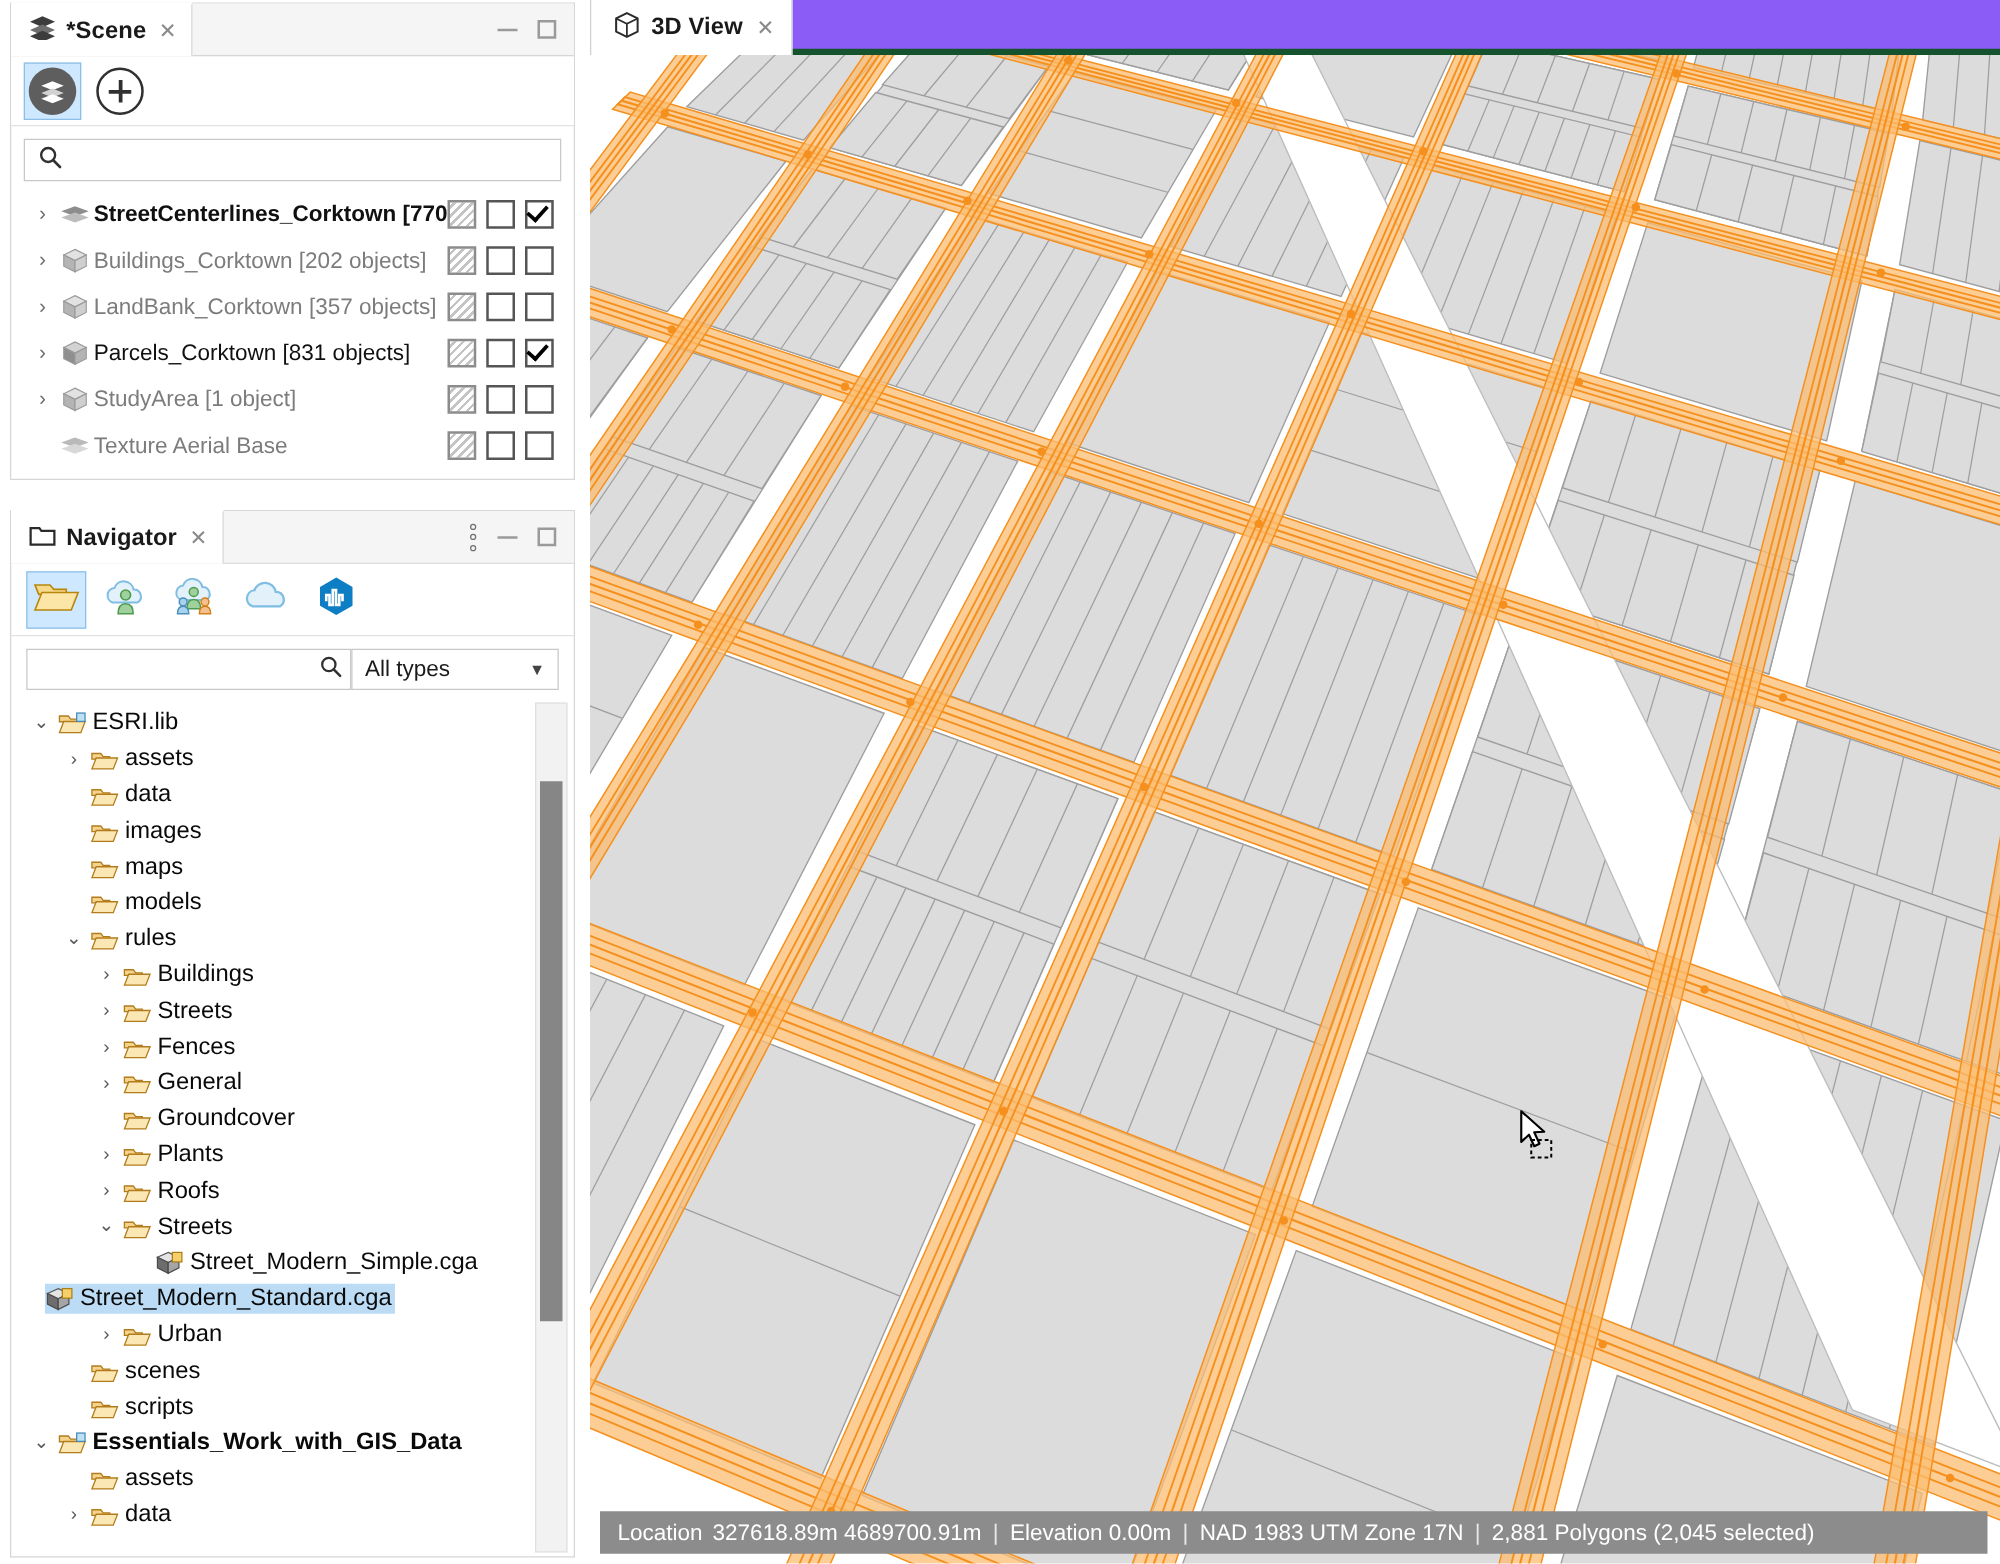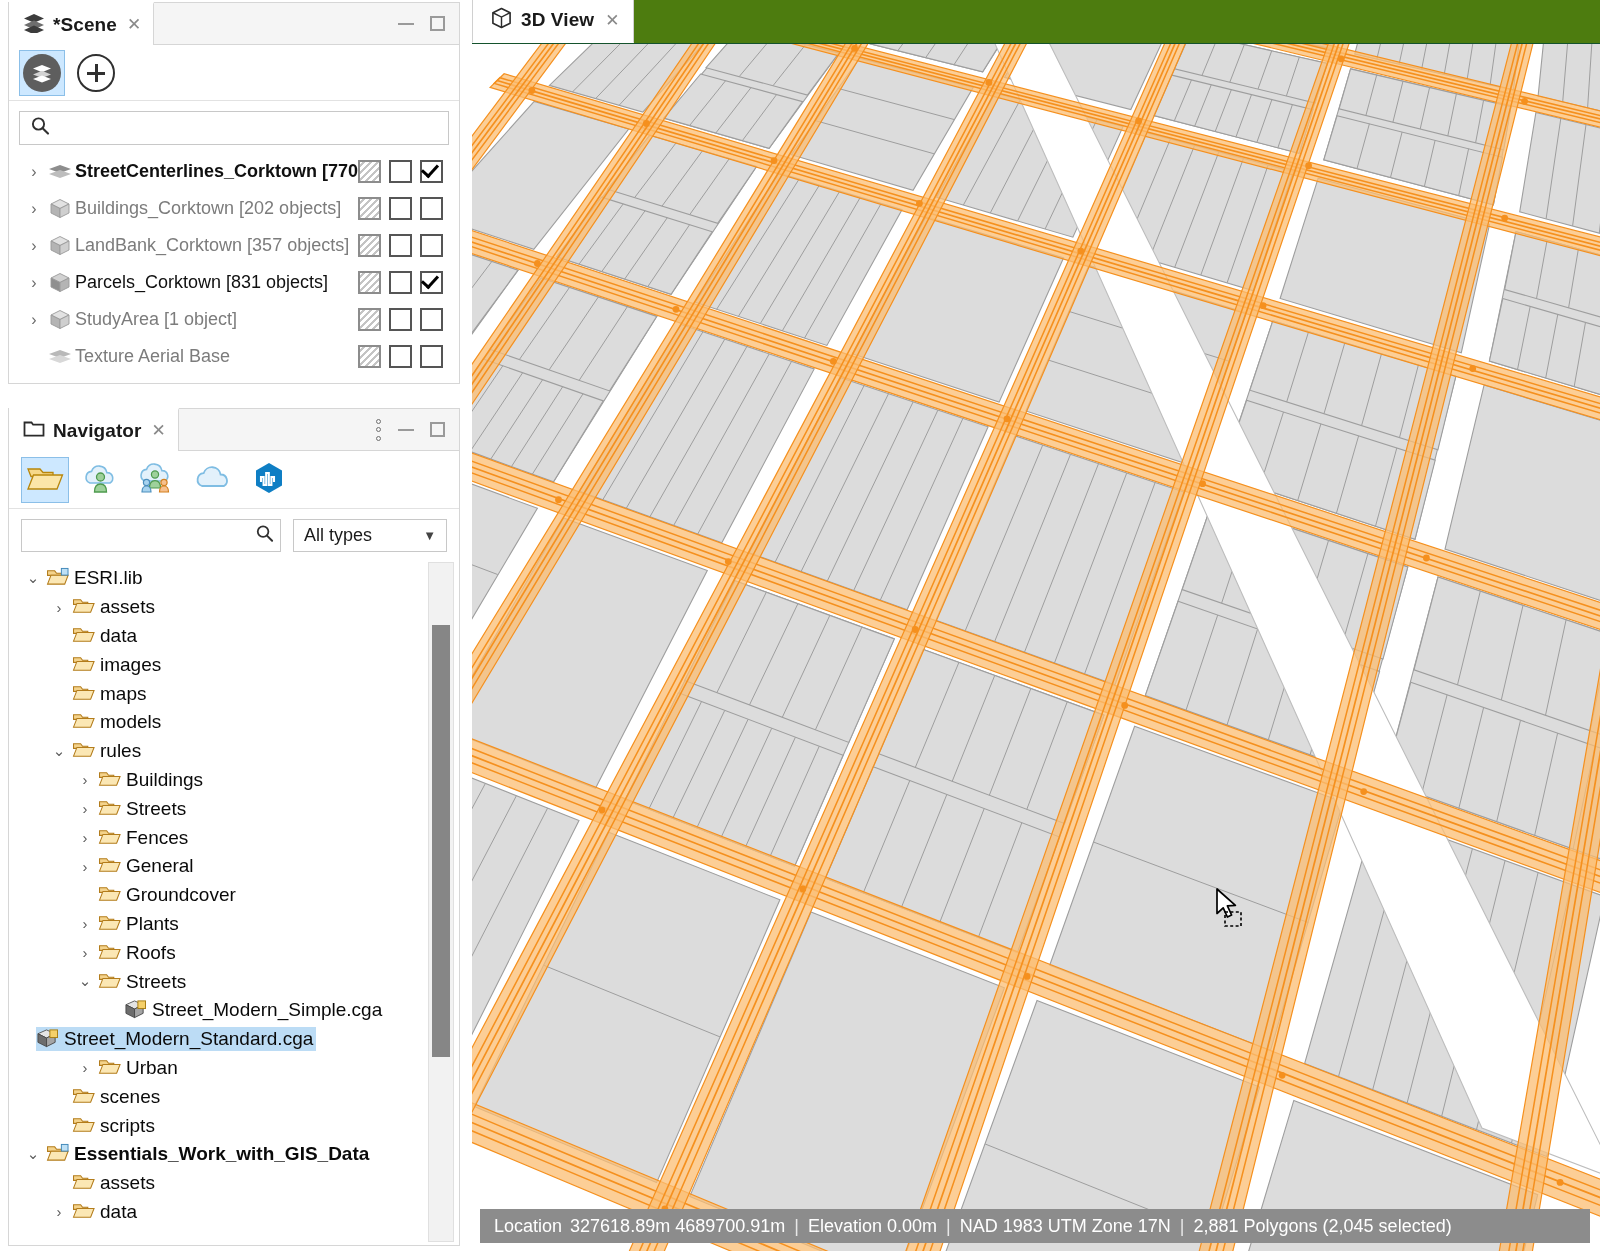--- a/index.html
+++ b/index.html
@@ -221,21 +221,21 @@
   .nav-tb {
     width: 48px; height: 46px;
     display: flex; align-items: center; justify-content: center;
     border: 1px solid transparent;
     cursor: pointer;
   }
   .nav-tb.sel { background: #cde8ff; border: 1px solid #8bbfe8; }
 
   #nav-filterbar {
     display: flex; align-items: stretch;
-    gap: 12px;
+    gap: 0;
     padding: 10px 12px 0 12px;
   }
   #nav-search {
     flex: 1;
     height: 33px;
     border: 1px solid #c8c8c8;
     display: flex; align-items: center;
     padding: 0 6px 0 8px;
     background: #ffffff;
   }
@@ -281,21 +281,21 @@
   }
   .tree-icon { flex: 0 0 26px; display: flex; align-items: center; justify-content: flex-start; }
   .tree-label {
     font-size: 19px; color: #0a0a0a;
     padding-left: 2px;
   }
   .tree-label.bold { font-weight: bold; }
   .tree-row.selected .sel-bg {
     background: #bcdcf5;
   }
-  .sel-bg { display: inline-flex; align-items: flex-start; padding: 1px 3px 1px 0; }
+  .sel-bg { display: inline-flex; align-items: flex-end; padding: 1px 3px 1px 0; }
 
   #nav-scrollbar {
     position: absolute;
     right: 4px; top: 3px;
     width: 26px; bottom: 2px;
     background: #f2f2f2;
     border: 1px solid #e0e0e0;
   }
   #nav-scroll-thumb {
     position: absolute;
@@ -308,23 +308,23 @@
   
   #view-panel {
     position: absolute;
     left: 472px; top: 0;
     width: 1128px; height: 1251px;
     background: #ffffff;
   }
   #view-tabrow {
     position: relative;
     height: 44px;
-    background: #4d7c0f;
-    display: flex; align-items: flex-end;
-    border-bottom: 1px solid #14532d;
+    background: #8b5cf6;
+    display: flex; align-items: flex-start;
+    border-bottom: 5px solid #14532d;
   }
   #view-tab {
     display: flex; align-items: center; gap: 9px;
     padding: 0 14px 0 18px;
     background: #ffffff;
     border: 1px solid #d0d0d0;
     border-bottom: 1px solid #ffffff;
     border-top: none;
     height: 45px;
     cursor: pointer;

